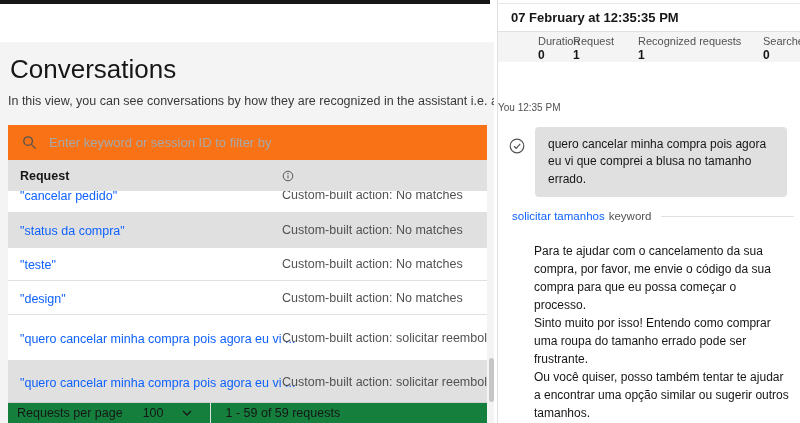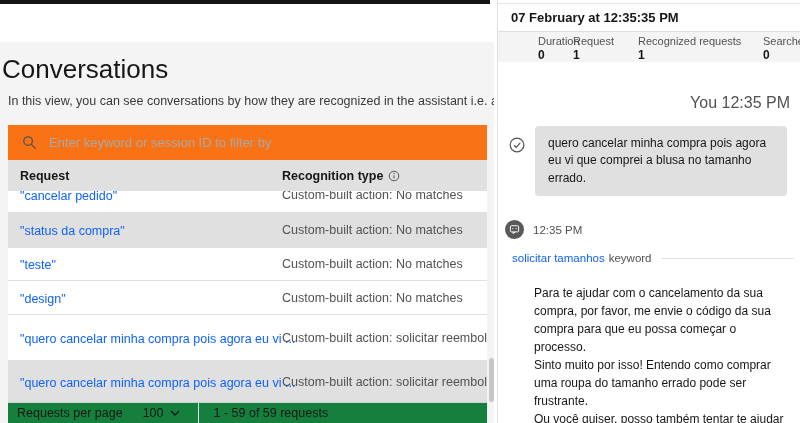--- a/index.html
+++ b/index.html
@@ -13,21 +13,21 @@
   }
   
   .topbar-left  { position:absolute; left:0; top:0; width:490px; height:4px; background:#161616; }
   .topbar-right { position:absolute; left:573px; top:0; width:227px; height:3px; background:#4d4d4d; }
 
   
   .left-page {
     position:absolute; left:0; top:42px; width:494px; height:381px;
     background:#f4f4f4; overflow:hidden;
   }
-  .page-title { position:absolute; left:2px; top:12px; font-size:26px; font-weight:400; color:#161616; letter-spacing:0; }
+  .page-title { position:absolute; left:10px; top:12px; font-size:26px; font-weight:400; color:#161616; letter-spacing:0; }
   .page-desc  {
     position:absolute; left:8px; top:52px; width:486px;
     font-size:12.5px; color:#393939; white-space:nowrap; overflow:hidden;
   }
   .datatable {
     position:absolute; left:8px; top:83px; width:479px; bottom:0;
     background:#ffffff; display:flex; flex-direction:column;
   }
   .search-row {
     height:36px; background:#f97316; border-bottom:1px solid #e0e0e0;
@@ -54,21 +54,21 @@
   .trow .rec  { font-size:12.5px; color:#525252; white-space:nowrap; }
   .r1 { height:22px; }
   .r1 .cellwrap { margin-top:-14px; }
   .r2 { height:35px; } .r3 { height:33px; } .r4 { height:34px; } .r5 { height:46px; } .r6 { height:41px; border-bottom:none; }
   .cellwrap { display:flex; align-items:center; width:100%; }
   .pagination {
     flex:none; height:21px; background:#15803d; border-top:1px solid #d0d0d0;
     display:flex; align-items:center; font-size:12.5px; color:#161616;
   }
   .perpage-label { margin-left:9px; }
-  .perpage-select { display:flex; align-items:center; gap:6px; margin-left:20px; cursor:pointer; }
+  .perpage-select { display:flex; align-items:center; gap:18px; margin-left:20px; cursor:pointer; }
   .perpage-value { font-size:12.5px; }
   .pag-divider { width:1px; align-self:stretch; background:#e0e0e0; margin-left:18px; }
   .range-text { margin-left:15px; }
 
   
   .page-scrollbar-thumb {
     position:absolute; left:489px; top:358px; width:5px; height:44px;
     background:#c6c6c6; border-radius:3px;
   }
 
@@ -85,22 +85,22 @@
   .drawer-stats {
     height:30px; background:#f4f4f4; position:relative; overflow:hidden;
   }
   .stat { position:absolute; top:3px; }
   .stat .lbl { font-size:11px; color:#525252; white-space:nowrap; }
   .stat .val { font-size:12px; font-weight:bold; color:#161616; margin-top:1px; }
   .stat1 { left:8px;margin-left:32px; } .stat2 { left:75px; } .stat3 { left:140px; } .stat4 { left:265px; }
 
   .conv { position:relative; }
   .user-meta {
-    text-align:right; padding-right:10px; margin-top:32px;
-    font-size:16px; color:#525252;
+    text-align:left; padding-right:10px; margin-top:40px;
+    font-size:10px; color:#525252;
   }
   .user-row { display:flex; align-items:flex-start; margin:14px 10px 0 11px; }
   .check-icon { flex:none; margin-top:11px; }
   .user-bubble {
     margin-left:10px; background:#e0e0e0; border-radius:4px;
     padding:9px 13px; width:252px;
     font-size:12px; line-height:1.45; color:#161616;
   }
   .bot-row { display:flex; align-items:center; margin:24px 0 0 7px; }
   .bot-avatar {
@@ -133,21 +133,20 @@
       <svg width="15" height="15" viewBox="0 0 16 16" fill="none" stroke="#525252" stroke-width="1.4">
         <circle cx="6.5" cy="6.5" r="4.6"></circle>
           <line x1="10" y1="10" x2="14.5" y2="14.5"></line>
       </svg>
       <input class="search-input" type="text" placeholder="Enter keyword or session ID to filter by" style="">
     </div>
 
     <div class="thead">
       <div class="col-request">Request</div>
       <div class="col-recog">
-        <span>Recognition type</span>
         <svg width="12" height="12" viewBox="0 0 16 16" fill="none" stroke="#525252" stroke-width="1.3">
           <circle cx="8" cy="8" r="6.4"></circle>
             <line x1="8" y1="7" x2="8" y2="11.4"></line>
             <circle cx="8" cy="4.6" r="0.4" fill="#525252"></circle>
         </svg>
       </div>
     </div>
 
     <div class="trow r1">
       <div class="cellwrap">
@@ -230,31 +229,20 @@
     <div class="user-meta">You 12:35 PM</div>
 
     <div class="user-row">
       <svg class="check-icon" width="16" height="16" viewBox="0 0 16 16" fill="none" stroke="#525252" stroke-width="1.2">
         <circle cx="8" cy="8" r="6.8"></circle>
           <polyline points="5,8.2 7.2,10.3 11.2,5.8"></polyline>
       </svg>
       <div class="user-bubble">quero cancelar minha compra pois agora eu vi que comprei a blusa no tamanho errado.</div>
     </div>
 
-    <div class="bot-row">
-      <div class="bot-avatar">
-        <svg width="11" height="11" viewBox="0 0 16 16" fill="none" stroke="#ffffff" stroke-width="1.4">
-          <rect x="2" y="2.5" width="12" height="9" rx="1.5"></rect>
-          <line x1="5.5" y1="6" x2="5.5" y2="7.5"></line>
-          <line x1="10.5" y1="6" x2="10.5" y2="7.5"></line>
-          <polyline points="6,11.5 6,14 9,11.5"></polyline>
-        </svg>
-      </div>
-      <span class="bot-time">12:35 PM</span>
-    </div>
 
     <div class="action-row">
       <span class="action-link">solicitar tamanhos</span>
       <span class="action-suffix">keyword</span>
       <span class="action-divider"></span>
     </div>
 
     <div class="bot-text">
       <p>Para te ajudar com o cancelamento da sua compra, por favor, me envie o código da sua compra para que eu possa começar o processo.</p>
       <p>Sinto muito por isso! Entendo como comprar uma roupa do tamanho errado pode ser frustrante.</p>

